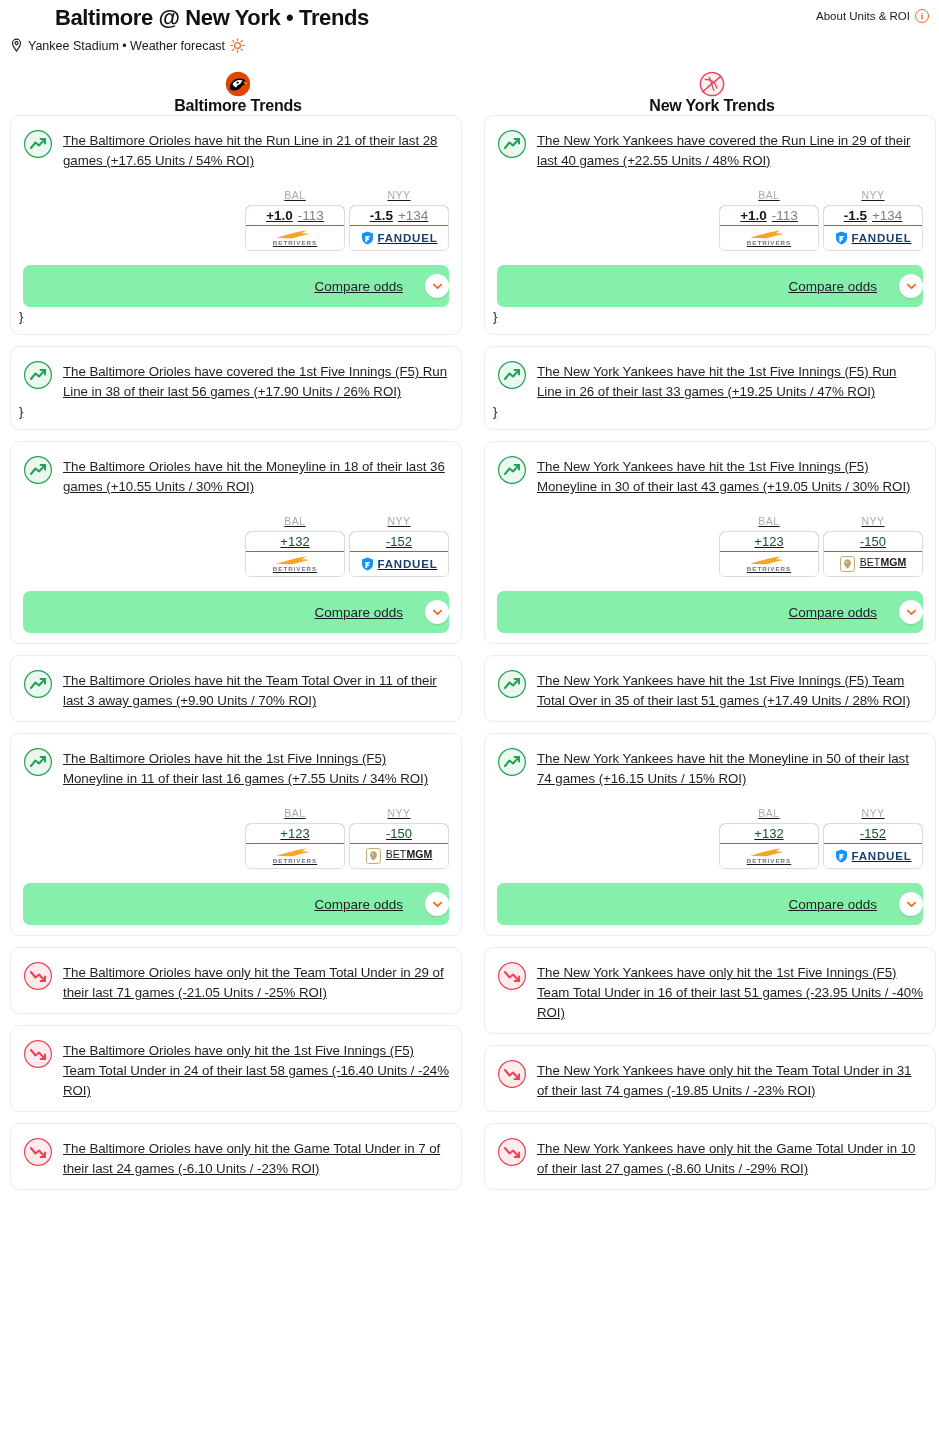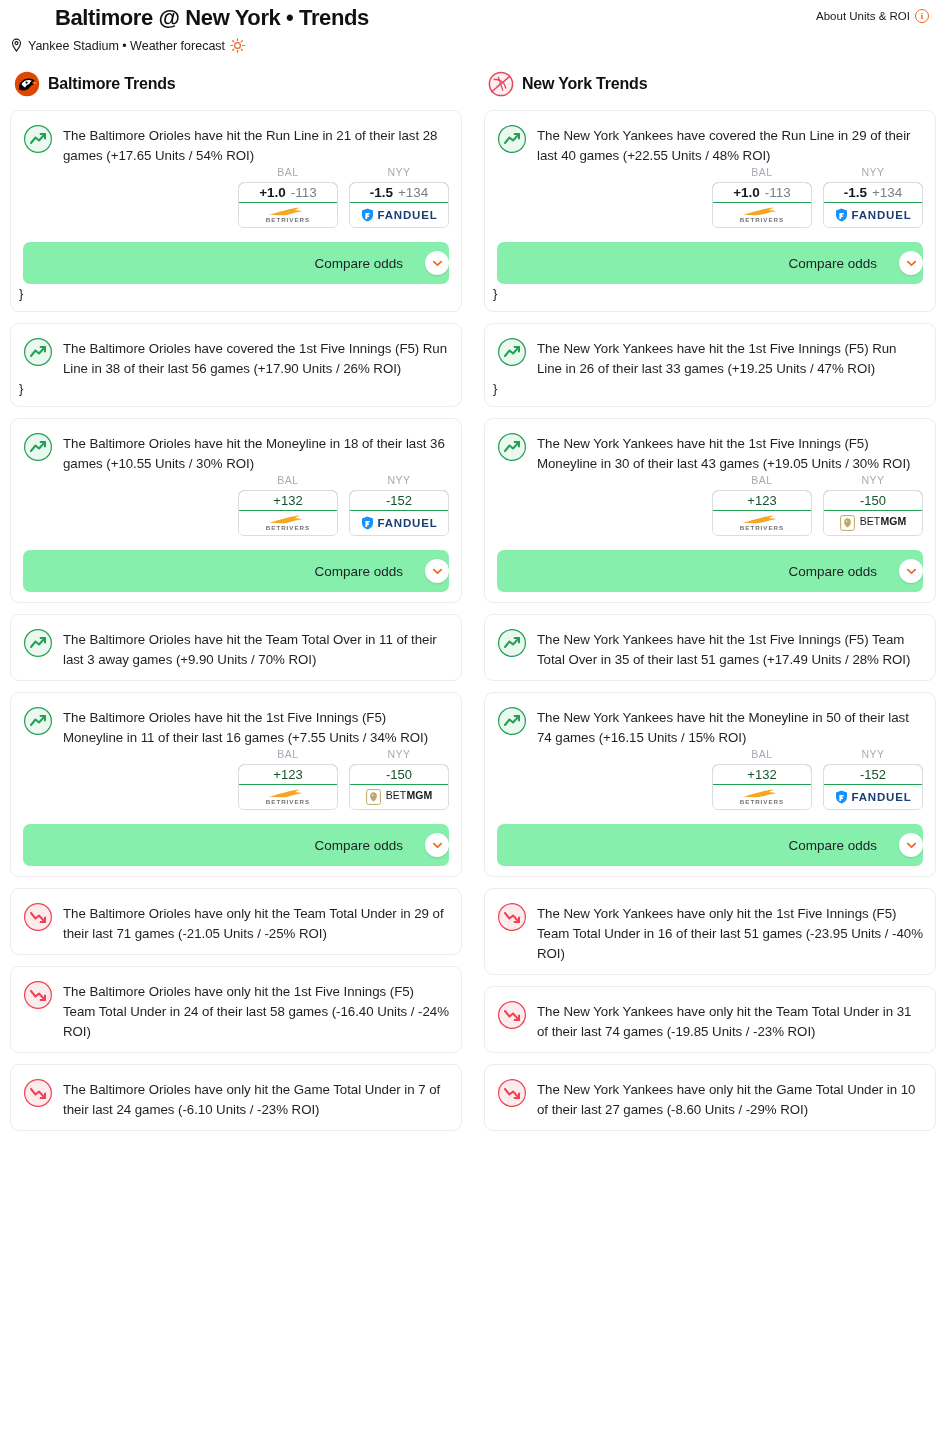--- a/index.html
+++ b/index.html
@@ -68,60 +68,62 @@
     display: flex;
     gap: 22px;
     padding: 18px 10px 0 10px;
     align-items: flex-start;
   }
   .column { width: 452px; flex: 0 0 452px; }
 
   .col-head {
     display: flex;
     align-items: center;
-    gap: 8px;
-    margin-bottom: 13px;
+    gap: 0;
     padding-left: 4px;
+    flex-direction: column;
   }
   .col-head-title {
     font-size: 16px;
     font-weight: 700;
     color: #101114;
     letter-spacing: -0.2px;
   }
   .team-logo { width: 26px; height: 26px; display:block; flex: 0 0 26px; }
 
   
   .trend-card {
     border: 1px solid #ebedef;
     border-radius: 9px;
     background: #fff;
     margin-bottom: 11px;
     padding: 12px 12px 10px 12px;
     position: relative;
+    text-decoration: underline;
   }
   .trend-top {
     display: flex;
     gap: 10px;
     align-items: flex-start;
   }
   .trend-icon { width: 30px; height: 30px; flex: 0 0 30px; display:block; margin-top: 1px; }
   .trend-text {
     font-size: 13.3px;
     line-height: 20px;
     color: #1d2025;
     letter-spacing: -0.05px;
     padding-top: 3px;
   }
 
   
   .odds-row {
     display: flex;
     justify-content: flex-end;
-    gap: 11px;
+    gap: 4px;
+    margin-top: 18px;
   }
   .odds-col { width: 100px; }
   .odds-label {
     text-align: center;
     font-size: 10.5px;
     color: #a6abb2;
     letter-spacing: 0.5px;
     margin-bottom: 4px;
   }
   .odds-box {

